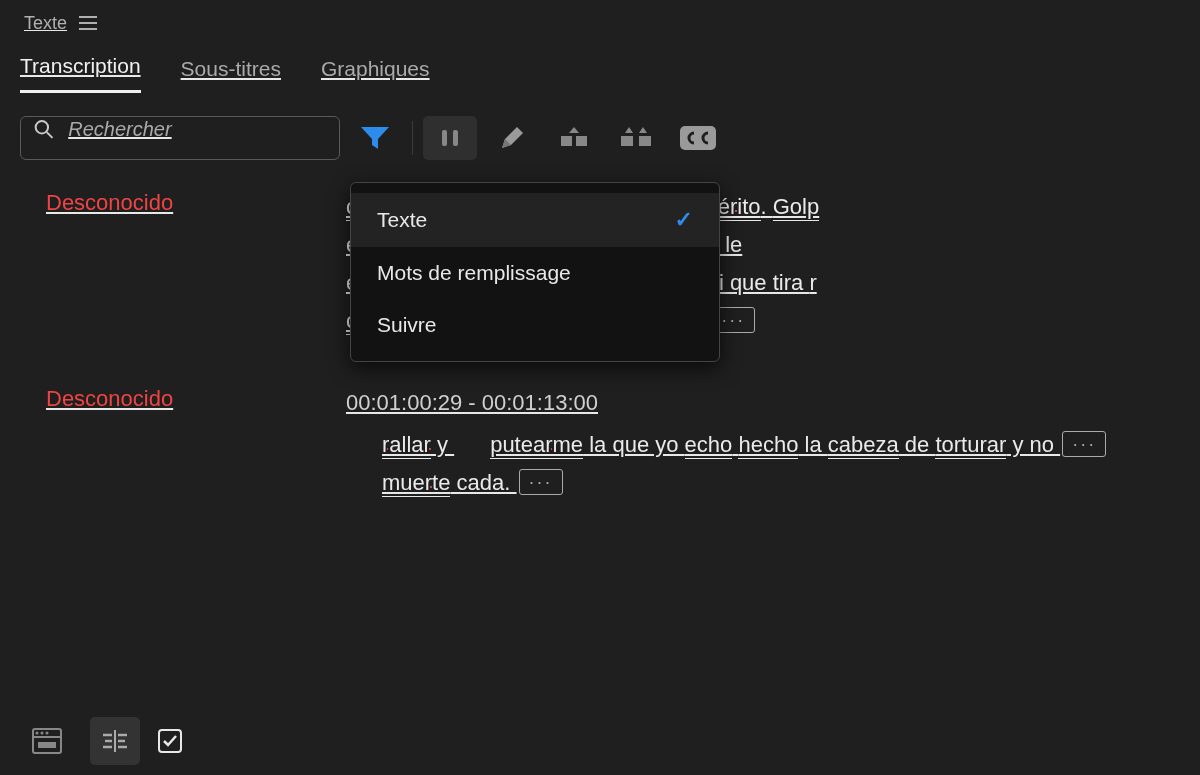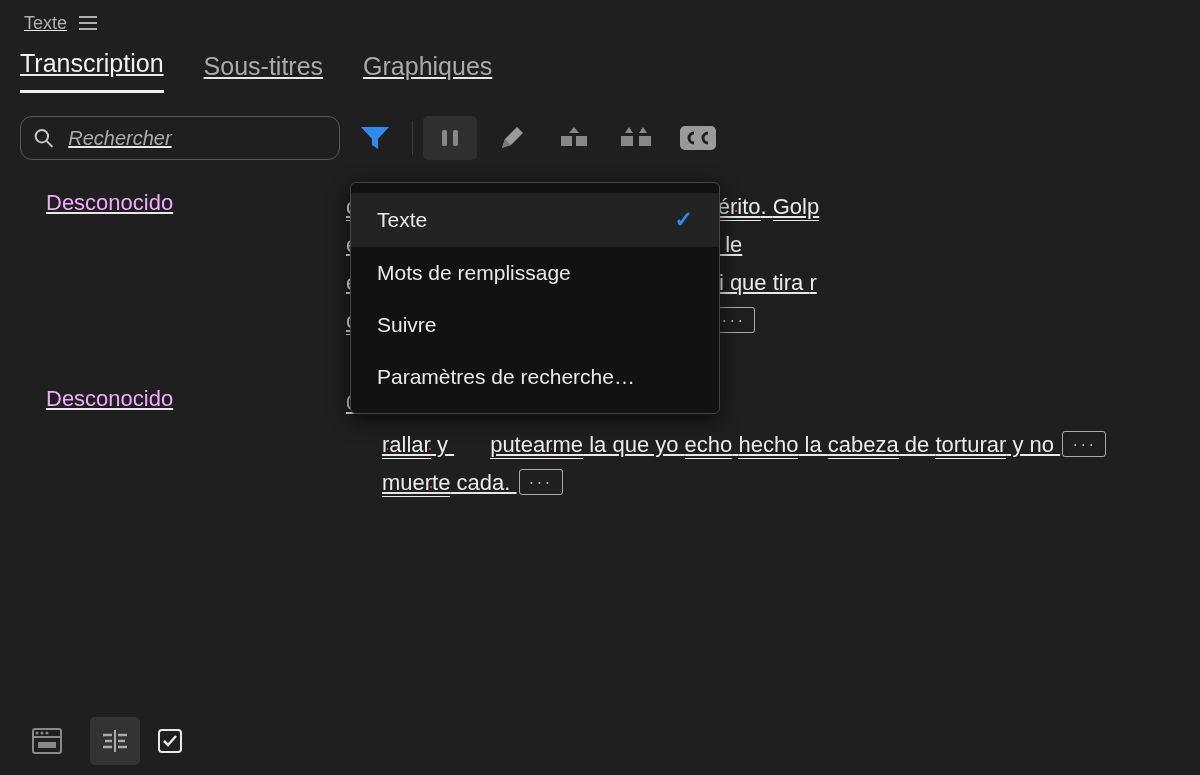--- a/index.html
+++ b/index.html
@@ -59,45 +59,45 @@
   
   .tabs {
     display: flex;
     gap: 40px;
     padding: 12px 20px 0 20px;
     border-bottom: 1px solid rgba(0,0,0,0);
     height: 56px;
     align-items: flex-end;
   }
   .tab {
-    font-size: 25px;
+    font-size: 21px;
     color: var(--text-dim);
     padding-bottom: 12px;
     cursor: pointer;
   }
   .tab.active {
     color: #f0f0f0;
     border-bottom: 3px solid #f0f0f0;
   }
   
   .toolbar {
     display: flex;
     align-items: center;
     gap: 8px;
     padding: 18px 20px 10px 20px;
     height: 80px;
   }
   .search-box {
     display: flex;
-    align-items: center;
+    align-items: flex-start;
     gap: 12px;
     width: 320px;
     height: 44px;
     border: 1px solid var(--search-border);
-    border-radius: 12px;
+    border-radius: 6px;
     padding: 0 12px;
     background: var(--bg-panel);
   }
   .search-box input {
     background: transparent;
     border: none;
     outline: none;
     color: var(--text);
     font-size: 20px;
     font-style: italic;
@@ -130,21 +130,21 @@
   }
   .row {
     display: flex;
     padding: 4px 28px 40px 46px;
     gap: 20px;
   }
   .speaker {
     width: 280px;
     min-width: 280px;
     font-size: 22px;
-    color: #f0abfc;
+    color: #ef4444;
     padding-top: 2px;
   }
   .body {
     flex: 1;
     font-size: 22px;
     line-height: 38px;
     color: #eaeaea;
     font-weight: 500;
   }
   .tc {
@@ -322,23 +322,20 @@
     <div class="popup-item hover">
       <span>Texte</span>
       <span class="check">✓</span>
     </div>
     <div class="popup-item">
       <span>Mots de remplissage</span>
     </div>
     <div class="popup-item">
       <span>Suivre</span>
     </div>
-    <div class="popup-item">
-      <span>Paramètres de recherche…</span>
-    </div>
   </div>
 
   <div class="footer">
     <div class="icon-btn">
       <svg width="30" height="26" viewBox="0 0 30 26">
         <rect x="1" y="1" width="28" height="24" rx="2" fill="none" stroke="#888" stroke-width="2"></rect>
         <line x1="1" y1="9" x2="29" y2="9" stroke="#888" stroke-width="2"></line>
         <rect x="6" y="14" width="18" height="6" fill="#888"></rect>
         <circle cx="5" cy="5" r="1.5" fill="#888"></circle>
         <circle cx="10" cy="5" r="1.5" fill="#888"></circle>

